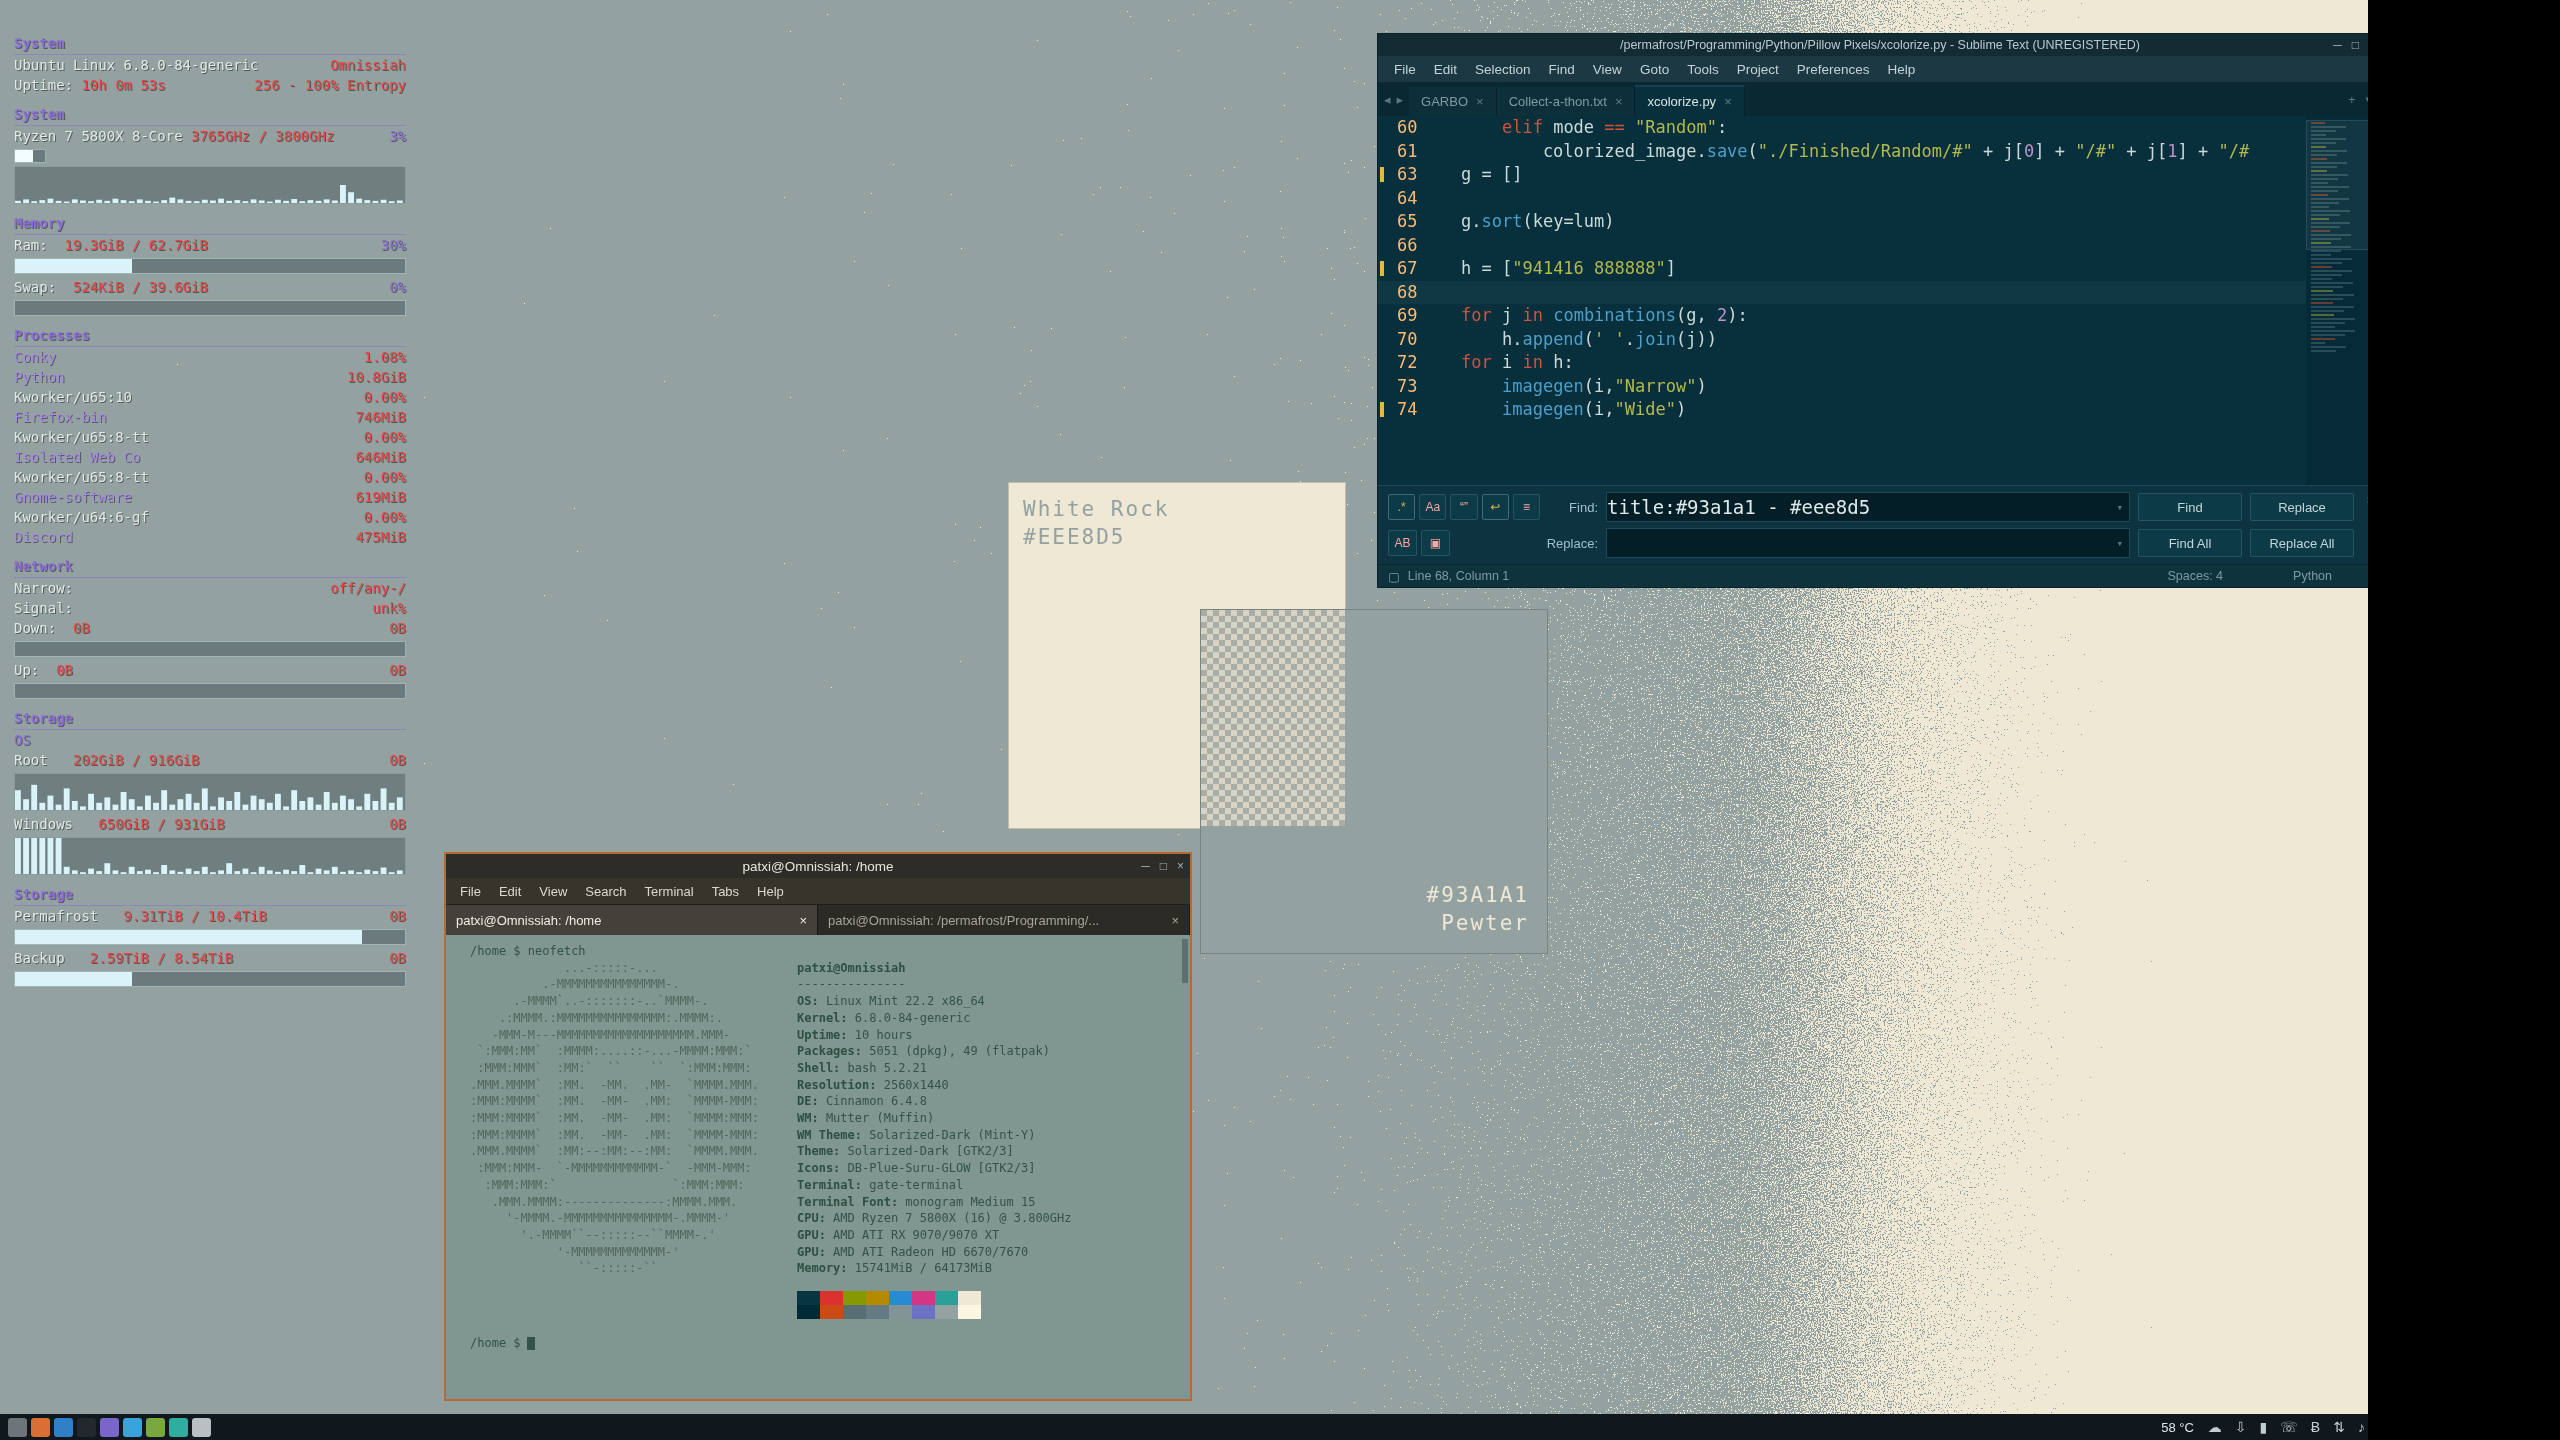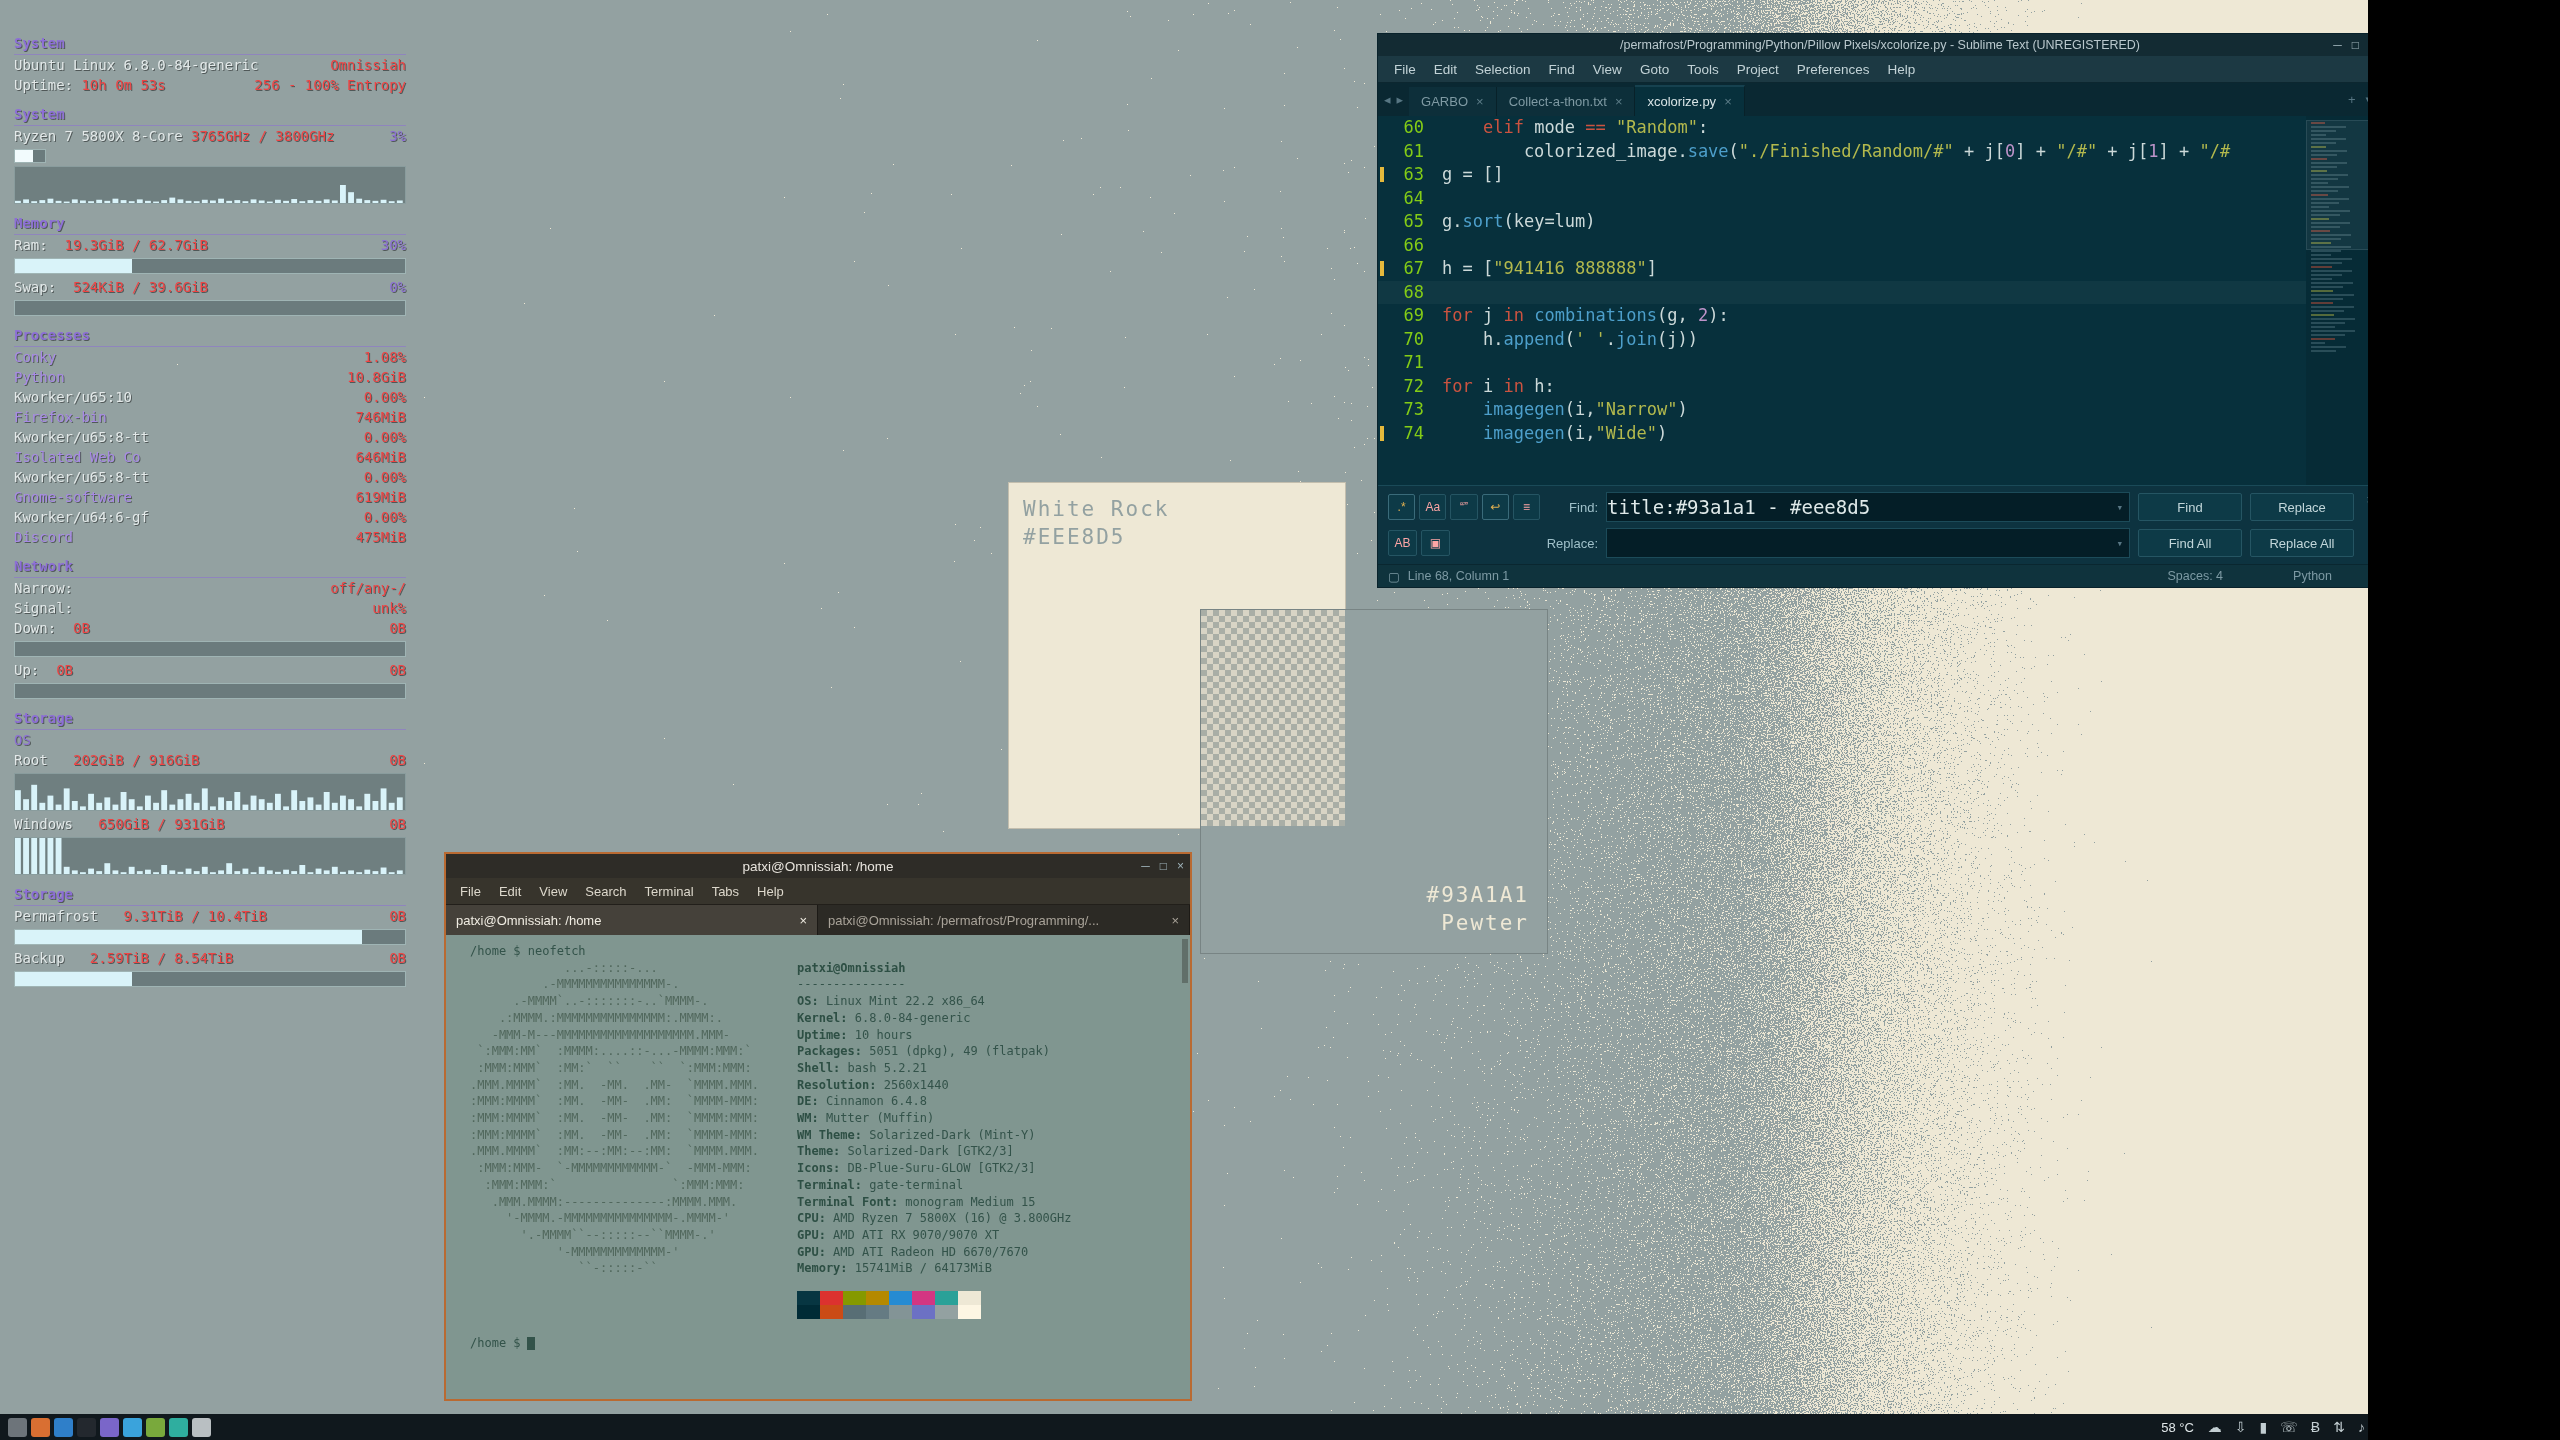--- a/index.html
+++ b/index.html
@@ -50,21 +50,21 @@
   .stab.active{background:#07303c;color:#d9e4e6;border-top:2px solid #16414f;}
   .stab-label{white-space:nowrap;overflow:hidden;text-overflow:ellipsis;}
   .stab-close{color:#5d7d89;font-size:13px;}
   .st-tabbar .tab-right{margin-left:auto;display:flex;align-items:center;gap:10px;padding:0 10px;color:#577683;height:100%;}
 
   .st-body{flex:1;display:flex;min-height:0;}
   .code-wrap{flex:1;overflow:hidden;position:relative;font-family:"DejaVu Sans Mono",monospace;}
   .cline{display:flex;height:23.5px;line-height:23.5px;font-size:17px;position:relative;white-space:pre;}
   .cline.current{background:rgba(255,255,255,.04);}
   .cline.marked::before{content:"";position:absolute;left:2px;top:4px;width:4px;height:15px;background:#e5b93c;}
-  .lnum{flex:0 0 46px;text-align:right;padding-right:18px;color:#84cc16;}
+  .lnum{flex:0 0 46px;text-align:left;padding-right:18px;color:#fdba74;padding-left:19px;}
   .lbody{flex:1;overflow:hidden;}
   .tk-kw{color:#cc5340;} .tk-op{color:#cc5340;} .tk-str{color:#b3b94d;}
   .tk-fn{color:#4d9fcb;} .tk-num{color:#bd93c9;} .tk-pl{color:#ccd9d9;}
   .minimap{flex:0 0 56px;background:#062b36;padding:6px 5px;position:relative;}
   .mmbar{height:2px;margin-bottom:2px;background:rgba(170,200,210,.22);}
   .mm-viewport{position:absolute;left:0;top:4px;width:100%;height:128px;background:rgba(200,225,232,.07);border:1px solid rgba(200,225,232,.12);}
   .st-scrollbar{flex:0 0 10px;background:#0a2530;position:relative;}
   .st-scrollbar i{position:absolute;left:1px;width:8px;top:8px;height:72px;background:#1f4a58;}
 
   .find-panel{background:#0d3340;border-top:1px solid #1a4a58;padding:6px 10px;position:relative;
@@ -430,21 +430,20 @@
             <div class="cline"><span class="lnum">60</span><span class="lbody"><span class="tk-pl">    </span><span class="tk-kw">elif</span><span class="tk-pl"> mode </span><span class="tk-op">==</span><span class="tk-pl"> </span><span class="tk-str">"Random"</span><span class="tk-pl">:</span></span></div>
             <div class="cline"><span class="lnum">61</span><span class="lbody"><span class="tk-pl">        colorized_image.</span><span class="tk-fn">save</span><span class="tk-pl">(</span><span class="tk-str">"./Finished/Random/#"</span><span class="tk-pl"> + j[</span><span class="tk-num">0</span><span class="tk-pl">] + </span><span class="tk-str">"/#"</span><span class="tk-pl"> + j[</span><span class="tk-num">1</span><span class="tk-pl">] + </span><span class="tk-str">"/#</span></span></div>
             <div class="cline marked"><span class="lnum">63</span><span class="lbody"><span class="tk-pl">g = []</span></span></div>
             <div class="cline"><span class="lnum">64</span><span class="lbody"></span></div>
             <div class="cline"><span class="lnum">65</span><span class="lbody"><span class="tk-pl">g.</span><span class="tk-fn">sort</span><span class="tk-pl">(key=lum)</span></span></div>
             <div class="cline"><span class="lnum">66</span><span class="lbody"></span></div>
             <div class="cline marked"><span class="lnum">67</span><span class="lbody"><span class="tk-pl">h = [</span><span class="tk-str">"941416 888888"</span><span class="tk-pl">]</span></span></div>
             <div class="cline current"><span class="lnum">68</span><span class="lbody"></span></div>
             <div class="cline"><span class="lnum">69</span><span class="lbody"><span class="tk-kw">for</span><span class="tk-pl"> j </span><span class="tk-kw">in</span><span class="tk-pl"> </span><span class="tk-fn">combinations</span><span class="tk-pl">(g, </span><span class="tk-num">2</span><span class="tk-pl">):</span></span></div>
             <div class="cline"><span class="lnum">70</span><span class="lbody"><span class="tk-pl">    h.</span><span class="tk-fn">append</span><span class="tk-pl">(</span><span class="tk-str">' '</span><span class="tk-pl">.</span><span class="tk-fn">join</span><span class="tk-pl">(j))</span></span></div>
-            <div class="cline"><span class="lnum">71</span><span class="lbody"></span></div>
             <div class="cline"><span class="lnum">72</span><span class="lbody"><span class="tk-kw">for</span><span class="tk-pl"> i </span><span class="tk-kw">in</span><span class="tk-pl"> h:</span></span></div>
             <div class="cline"><span class="lnum">73</span><span class="lbody"><span class="tk-pl">    </span><span class="tk-fn">imagegen</span><span class="tk-pl">(i,</span><span class="tk-str">"Narrow"</span><span class="tk-pl">)</span></span></div>
             <div class="cline marked"><span class="lnum">74</span><span class="lbody"><span class="tk-pl">    </span><span class="tk-fn">imagegen</span><span class="tk-pl">(i,</span><span class="tk-str">"Wide"</span><span class="tk-pl">)</span></span></div>
           </div>
       </div>
       <div class="minimap">
         <div class="mm-viewport"></div>
         <div>
             <div class="mmbar" style="width: 25%; background: rgba(211, 84, 60, 0.45);"></div>
             <div class="mmbar" style="width: 62%;"></div>

